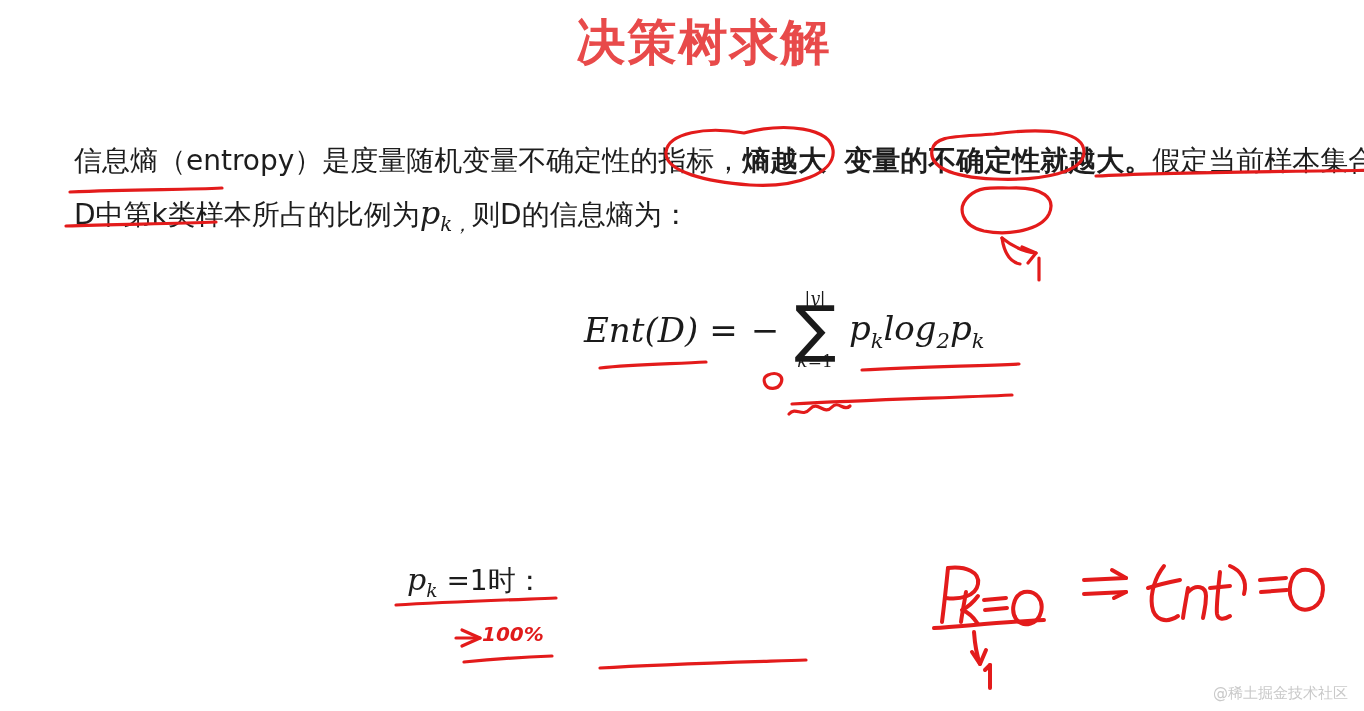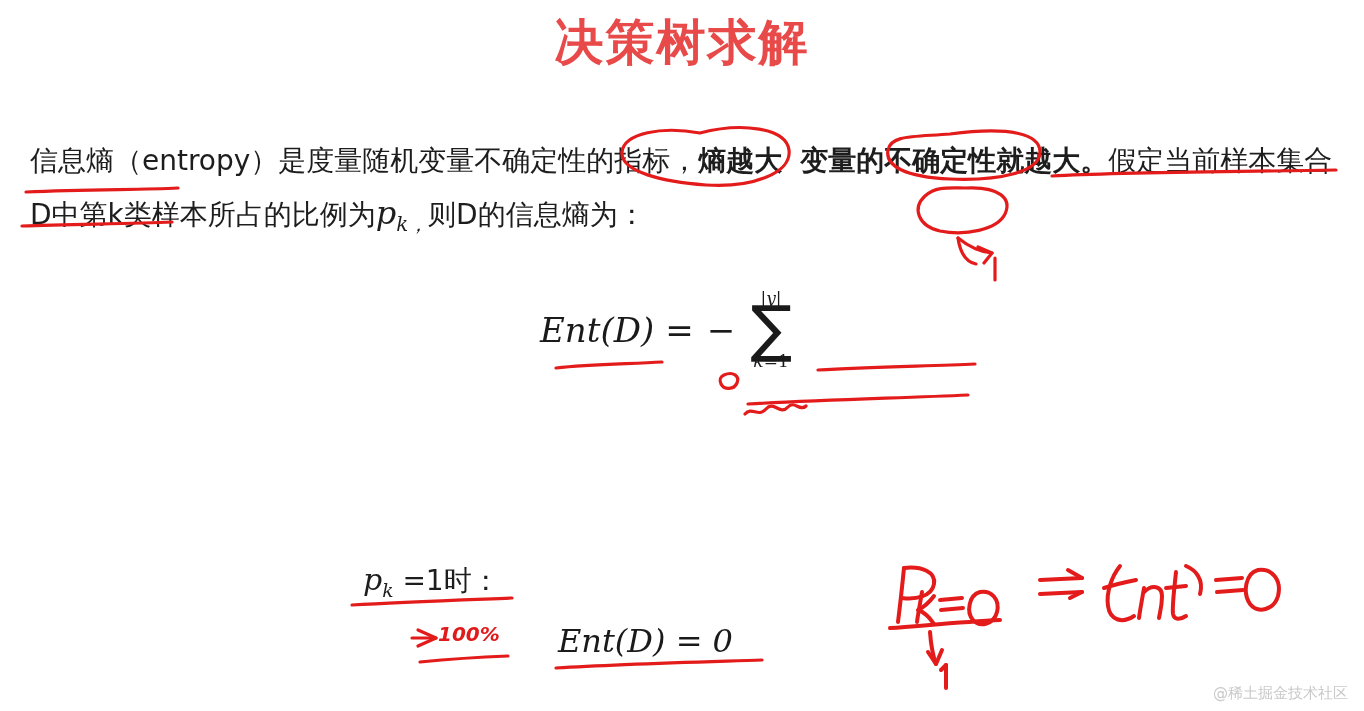--- a/index.html
+++ b/index.html
@@ -11,20 +11,21 @@
     width: 1364px;
     height: 711px;
     position: relative;
     overflow: hidden;
     font-family: "Liberation Sans", sans-serif;
     color: #222222;
   }
   .slide {
     position: absolute;
     inset: 0;
+    margin-left: 44px;
   }
   
   .title {
     position: absolute;
     top: 10px;
     left: 0;
     width: 100%;
     text-align: center;
     font-size: 49px;
     font-weight: bold;
@@ -175,27 +176,27 @@
 
   <div class="formula">
     <span>Ent(D)</span>
     <span class="minus">=</span>
     <span class="minus">−</span>
     <span class="sum">
       <span class="sum-top">|y|</span>
       <span class="sum-glyph">∑</span>
       <span class="sum-bot"><span>k</span><span class="num">=</span><span class="num">1</span></span>
     </span>
+    <span class="term"><span>p</span><sub>k</sub><span>log</span><sub>2</sub><span>p</span><sub>k</sub></span>
   </div>
 
 
   <div class="bottom-pk">
     <span class="sym"><span>p</span><sub>k</sub></span><span> =1时：</span>
   </div>
-  <div class="bottom-ent">Ent(D) = 0</div>
 
   <div class="watermark">@稀土掘金技术社区</div>
 
   <div class="ink">
     <svg width="1364" height="711" viewBox="0 0 1364 711" fill="none" xmlns="http://www.w3.org/2000/svg">
       <g stroke="#e31b1b" stroke-width="3.2" fill="none" stroke-linecap="round" stroke-linejoin="round">
 
         <path d="M700 133 C 742 122, 786 128, 789 150 C 792 173, 752 188, 706 185 C 664 182, 620 172, 622 152 C 624 133, 662 126, 700 133 Z"></path>
 
         <path d="M950 134 C 1010 126, 1040 134, 1040 152 C 1040 172, 1000 181, 950 179 C 905 177, 885 166, 888 150 C 891 135, 912 137, 950 134 Z"></path>

